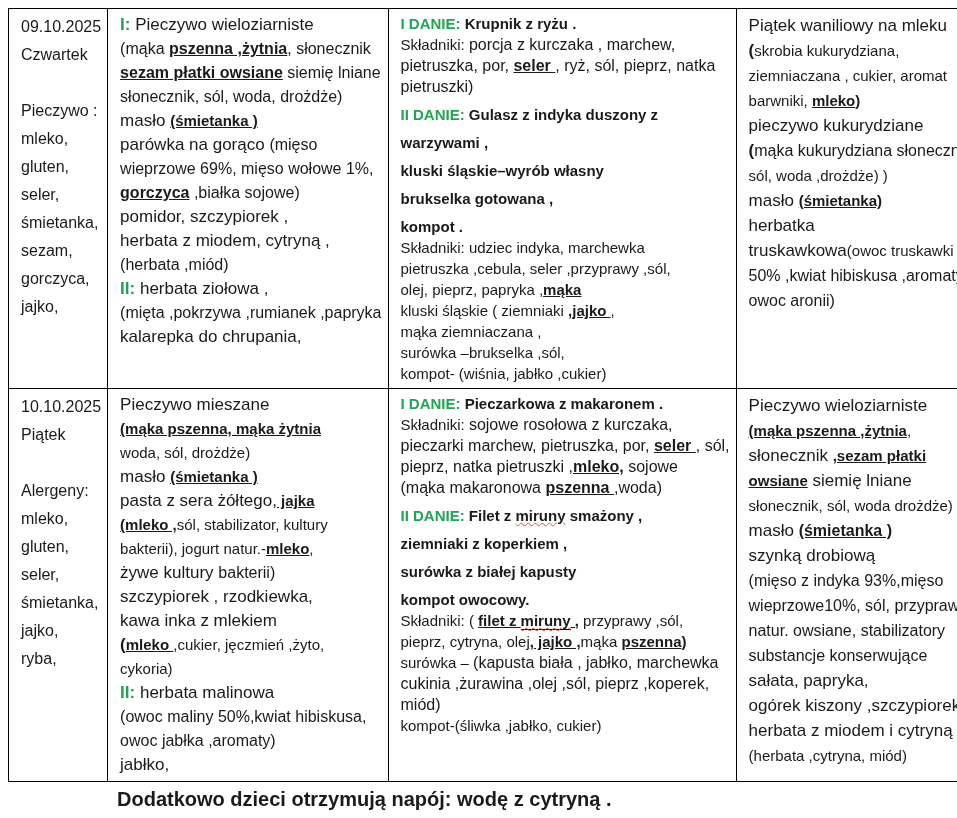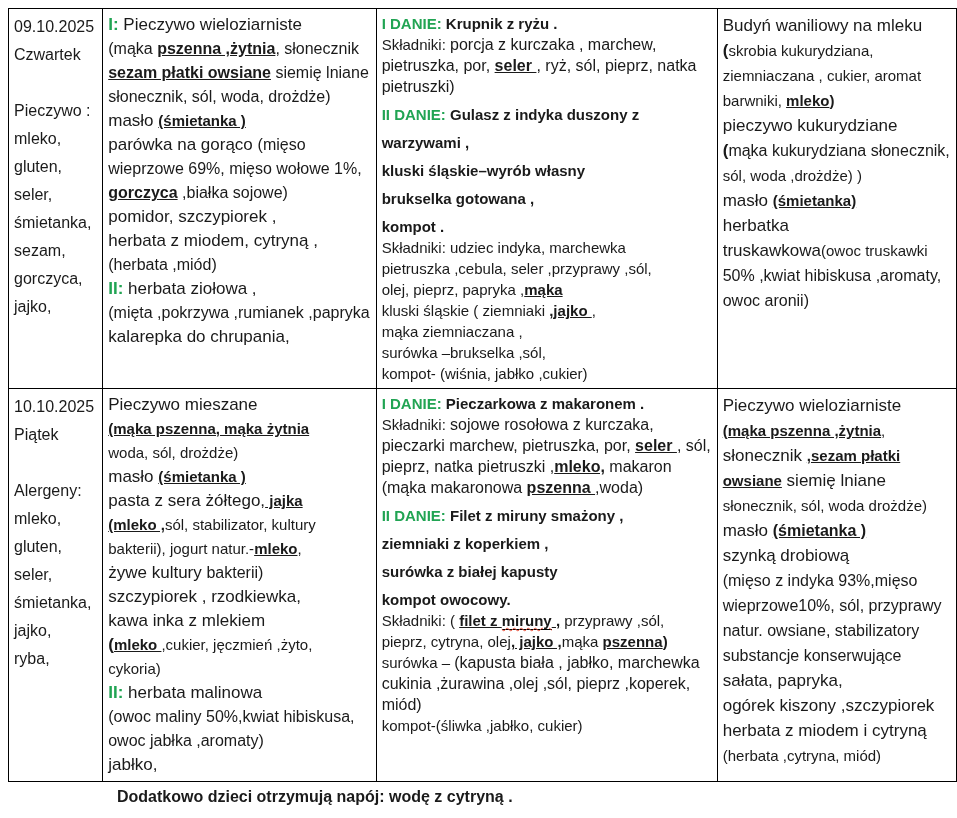--- a/index.html
+++ b/index.html
@@ -20,48 +20,48 @@
   table.menu {
     border-collapse: collapse;
     table-layout: fixed;
     position: absolute;
     left: 8px;
     top: 8px;
   }
   table.menu td {
     border: 1.6px solid #000000;
     vertical-align: top;
-    padding: 4px 6px 4px 5px;
+    padding: 4px 6px 4px 12px;
     background: #ffffff;
     margin-top: 13px;
   }
   tr.row-1 td { height: 356px; }
   tr.row-2 td { height: 377px; }
 
   td.c1 { width: 149px; font-size: 16px; line-height: 28px; }
   td.c2 { width: 248px; font-size: 15px; line-height: 24px; }
   td.c3 { width: 307px; font-size: 15px; line-height: 21px; border-radius: 26px; }
   td.c4 { width: 233px; font-size: 15px; line-height: 25px; }
 
   .line { white-space: nowrap; }
   .line.gap { margin-top: 7px; }
 
   .b  { font-weight: 700; }
   .bu { font-weight: 700; text-decoration: underline; }
   .g  { color: #21a453; font-weight: 700; }
   .sm { font-size: 16px; }
   .lg { font-size: 17px; }
-  .sq { text-decoration-style: wavy; text-decoration-color: #e8503a; text-decoration-thickness: 1px; }
+  .sq { text-decoration: underline; text-decoration-style: wavy; text-decoration-color: #e8503a; text-decoration-thickness: 1px; }
   .bu.sq { border-bottom: 1.5px solid #000; }
 
   .footer-note {
     position: absolute;
     left: 117px;
     top: 788px;
-    font-size: 16px;
+    font-size: 20px;
     font-weight: 700;
     color: #1a1a1a;
     white-space: nowrap;
     text-align: center;
   }
 </style>
 </head>
 <body>
 
 <div class="page">
@@ -116,21 +116,21 @@
             <div class="line gap"><span class="b">kompot .</span></div>
             <div class="line"><span>Składniki: udziec indyka, marchewka</span></div>
             <div class="line"><span>pietruszka ,cebula, seler ,przyprawy ,sól,</span></div>
             <div class="line"><span>olej, pieprz, papryka ,</span><span class="bu">mąka</span></div>
             <div class="line"><span>kluski śląskie ( ziemniaki </span><span class="bu">,jajko </span><span>,</span></div>
             <div class="line"><span>mąka  ziemniaczana ,</span></div>
             <div class="line"><span>surówka –brukselka ,sól,</span></div>
             <div class="line"><span>kompot- (wiśnia, jabłko ,cukier)</span></div>
           </td>
         <td class="c4">
-            <div class="line"><span class="lg">Budyń waniliowy na mleku</span></div>
+            <div class="line"><span class="lg">Piątek waniliowy na mleku</span></div>
             <div class="line"><span class="b lg">(</span><span>skrobia kukurydziana,</span></div>
             <div class="line"><span>ziemniaczana , cukier, aromat</span></div>
             <div class="line"><span>barwniki, </span><span class="bu">mleko</span><span class="b">)</span></div>
             <div class="line"><span class="lg">pieczywo kukurydziane</span></div>
             <div class="line"><span class="b lg">(</span><span class="sm">mąka kukurydziana słonecznik,</span></div>
             <div class="line"><span>sól, woda ,drożdże) )</span></div>
             <div class="line"><span class="lg">masło </span><span class="bu">(śmietanka)</span></div>
             <div class="line"><span class="lg">herbatka</span></div>
             <div class="line"><span class="lg">truskawkowa</span><span>(owoc truskawki</span></div>
             <div class="line"><span class="sm">50% ,kwiat hibiskusa ,aromaty,</span></div>
@@ -165,21 +165,21 @@
             <div class="line"><span>cykoria)</span></div>
             <div class="line"><span class="g lg">II: </span><span class="lg">herbata malinowa</span></div>
             <div class="line"><span class="sm">(owoc maliny 50%,kwiat hibiskusa,</span></div>
             <div class="line"><span class="sm">owoc jabłka ,aromaty)</span></div>
             <div class="line"><span class="lg">jabłko,</span></div>
           </td>
         <td class="c3">
             <div class="line"><span class="g b">I DANIE: </span><span class="b">Pieczarkowa z makaronem .</span></div>
             <div class="line"><span>Składniki:  </span><span class="sm">sojowe rosołowa z kurczaka,</span></div>
             <div class="line"><span class="sm">pieczarki marchew, pietruszka, por, </span><span class="sm bu">seler </span><span class="sm">, sól,</span></div>
-            <div class="line"><span class="sm">pieprz, natka pietruszki ,</span><span class="sm bu">mleko,</span><span class="sm"> makaron</span></div>
+            <div class="line"><span class="sm">pieprz, natka pietruszki ,</span><span class="sm bu">mleko,</span><span class="sm"> sojowe</span></div>
             <div class="line"><span class="sm">(mąka makaronowa </span><span class="sm bu">pszenna </span><span class="sm">,woda)</span></div>
             <div class="line gap"><span class="g b">II DANIE: </span><span class="b">Filet z </span><span class="b sq">miruny</span><span class="b"> smażony ,</span></div>
             <div class="line gap"><span class="b">ziemniaki z koperkiem ,</span></div>
             <div class="line gap"><span class="b">surówka z białej kapusty</span></div>
             <div class="line gap"><span class="b">kompot owocowy.</span></div>
             <div class="line"><span>Składniki: ( </span><span class="bu">filet z </span><span class="bu sq">miruny</span><span class="bu"> ,</span><span> przyprawy ,sól,</span></div>
             <div class="line"><span>pieprz, cytryna, olej</span><span class="bu">, jajko ,</span><span>mąka </span><span class="bu">pszenna</span><span class="b">)</span></div>
             <div class="line"><span>surówka – </span><span class="sm">(kapusta biała , jabłko, marchewka</span></div>
             <div class="line"><span class="sm">cukinia ,żurawina ,olej ,sól, pieprz ,koperek,</span></div>
             <div class="line"><span class="sm">miód)</span></div>

